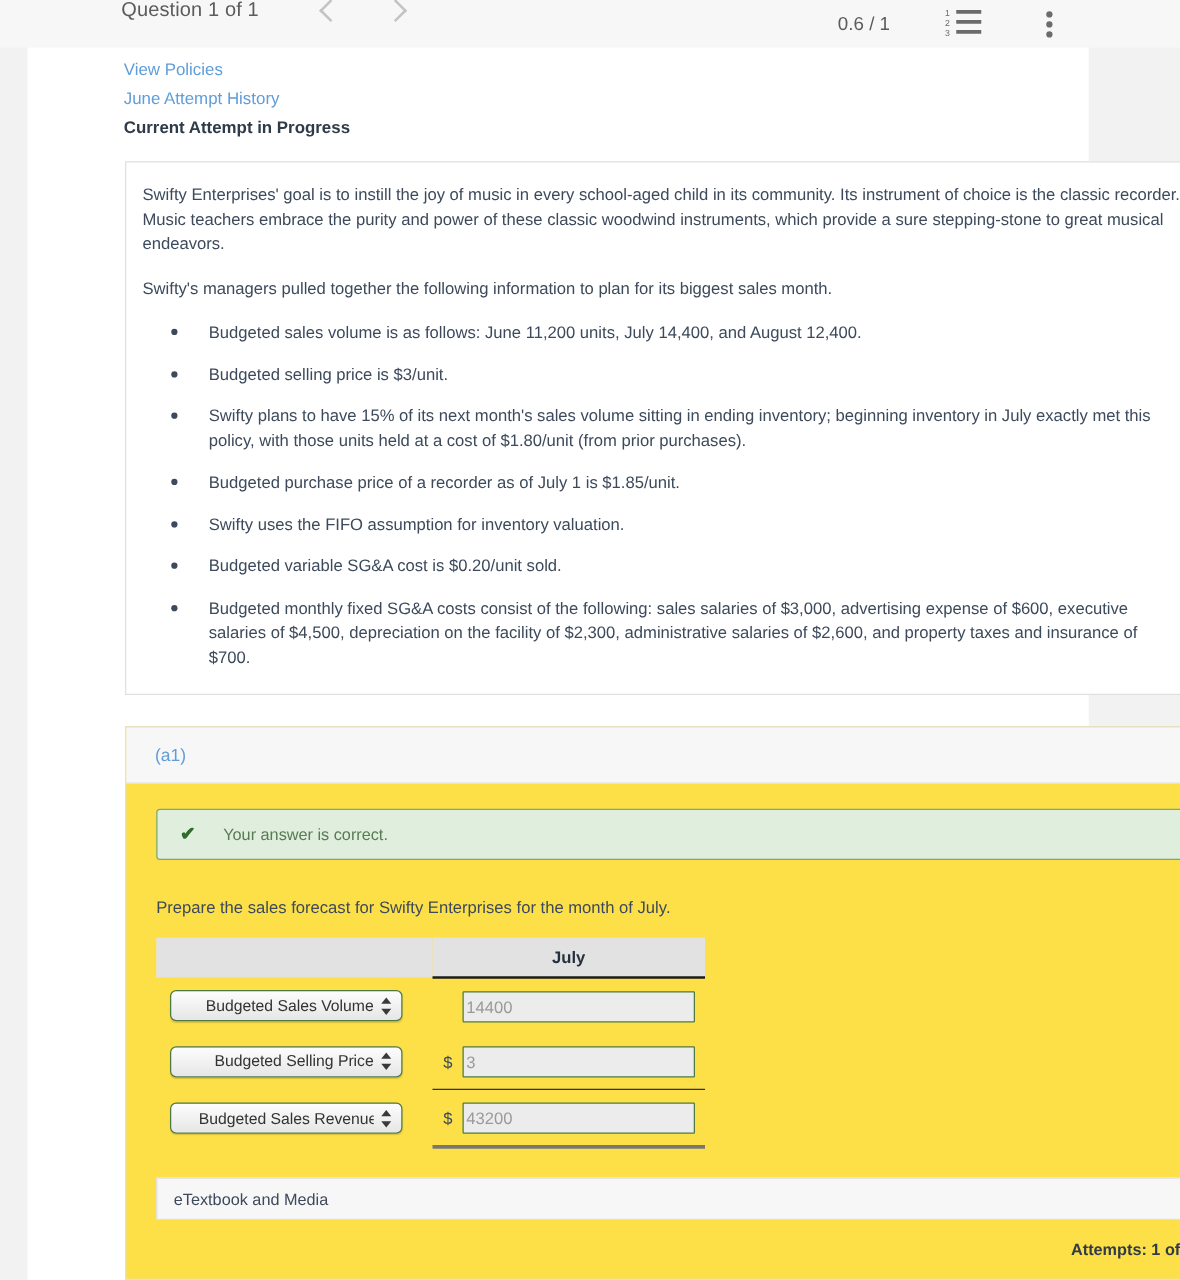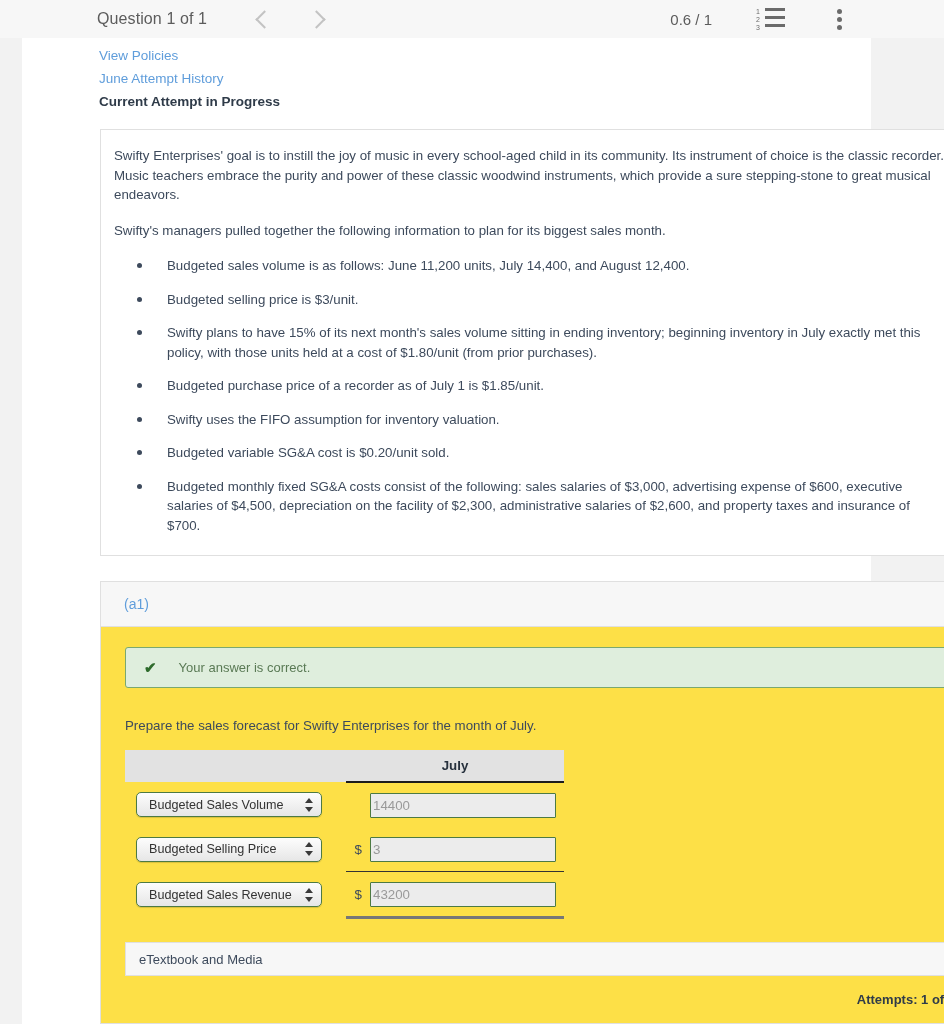--- a/index.html
+++ b/index.html
@@ -23,21 +23,21 @@
   }
 
   
   .topbar {
     position: absolute;
     left: 0; top: 0;
     width: 944px;
     height: 38px;
     background: #f7f7f7;
     display: flex;
-    align-items: center;
+    align-items: flex-start;
   }
   .q-label {
     margin-left: 97px;
     font-size: 16px;
     color: #5c5c5c;
     letter-spacing: .1px;
   }
   .nav-arrows {
     display: flex;
     align-items: center;
@@ -260,25 +260,26 @@
   select.acct {
     width: 186px;
     height: 25px;
     font-size: 12.6px;
     font-family: "Liberation Sans", sans-serif;
     color: #333;
     border: 1px solid #4d7a43;
     border-radius: 5px;
     background:
       linear-gradient(#fdfdfd, #e6e6e6);
-    padding: 0 22px 0 12px;
+    padding: 0 22px 0 22px;
     -webkit-appearance: none;
     appearance: none;
     box-shadow: 0 1px 1px rgba(0,0,0,.15);
     cursor: pointer;
+    text-align: right;
   }
   .sel-wrap { position: relative; width: 186px; margin-left: 11px; }
   .sel-arrows {
     position: absolute;
     right: 9px; top: 50%;
     transform: translateY(-50%);
     width: 8px; height: 16px;
     pointer-events: none;
   }
   .sel-arrows::before, .sel-arrows::after {

